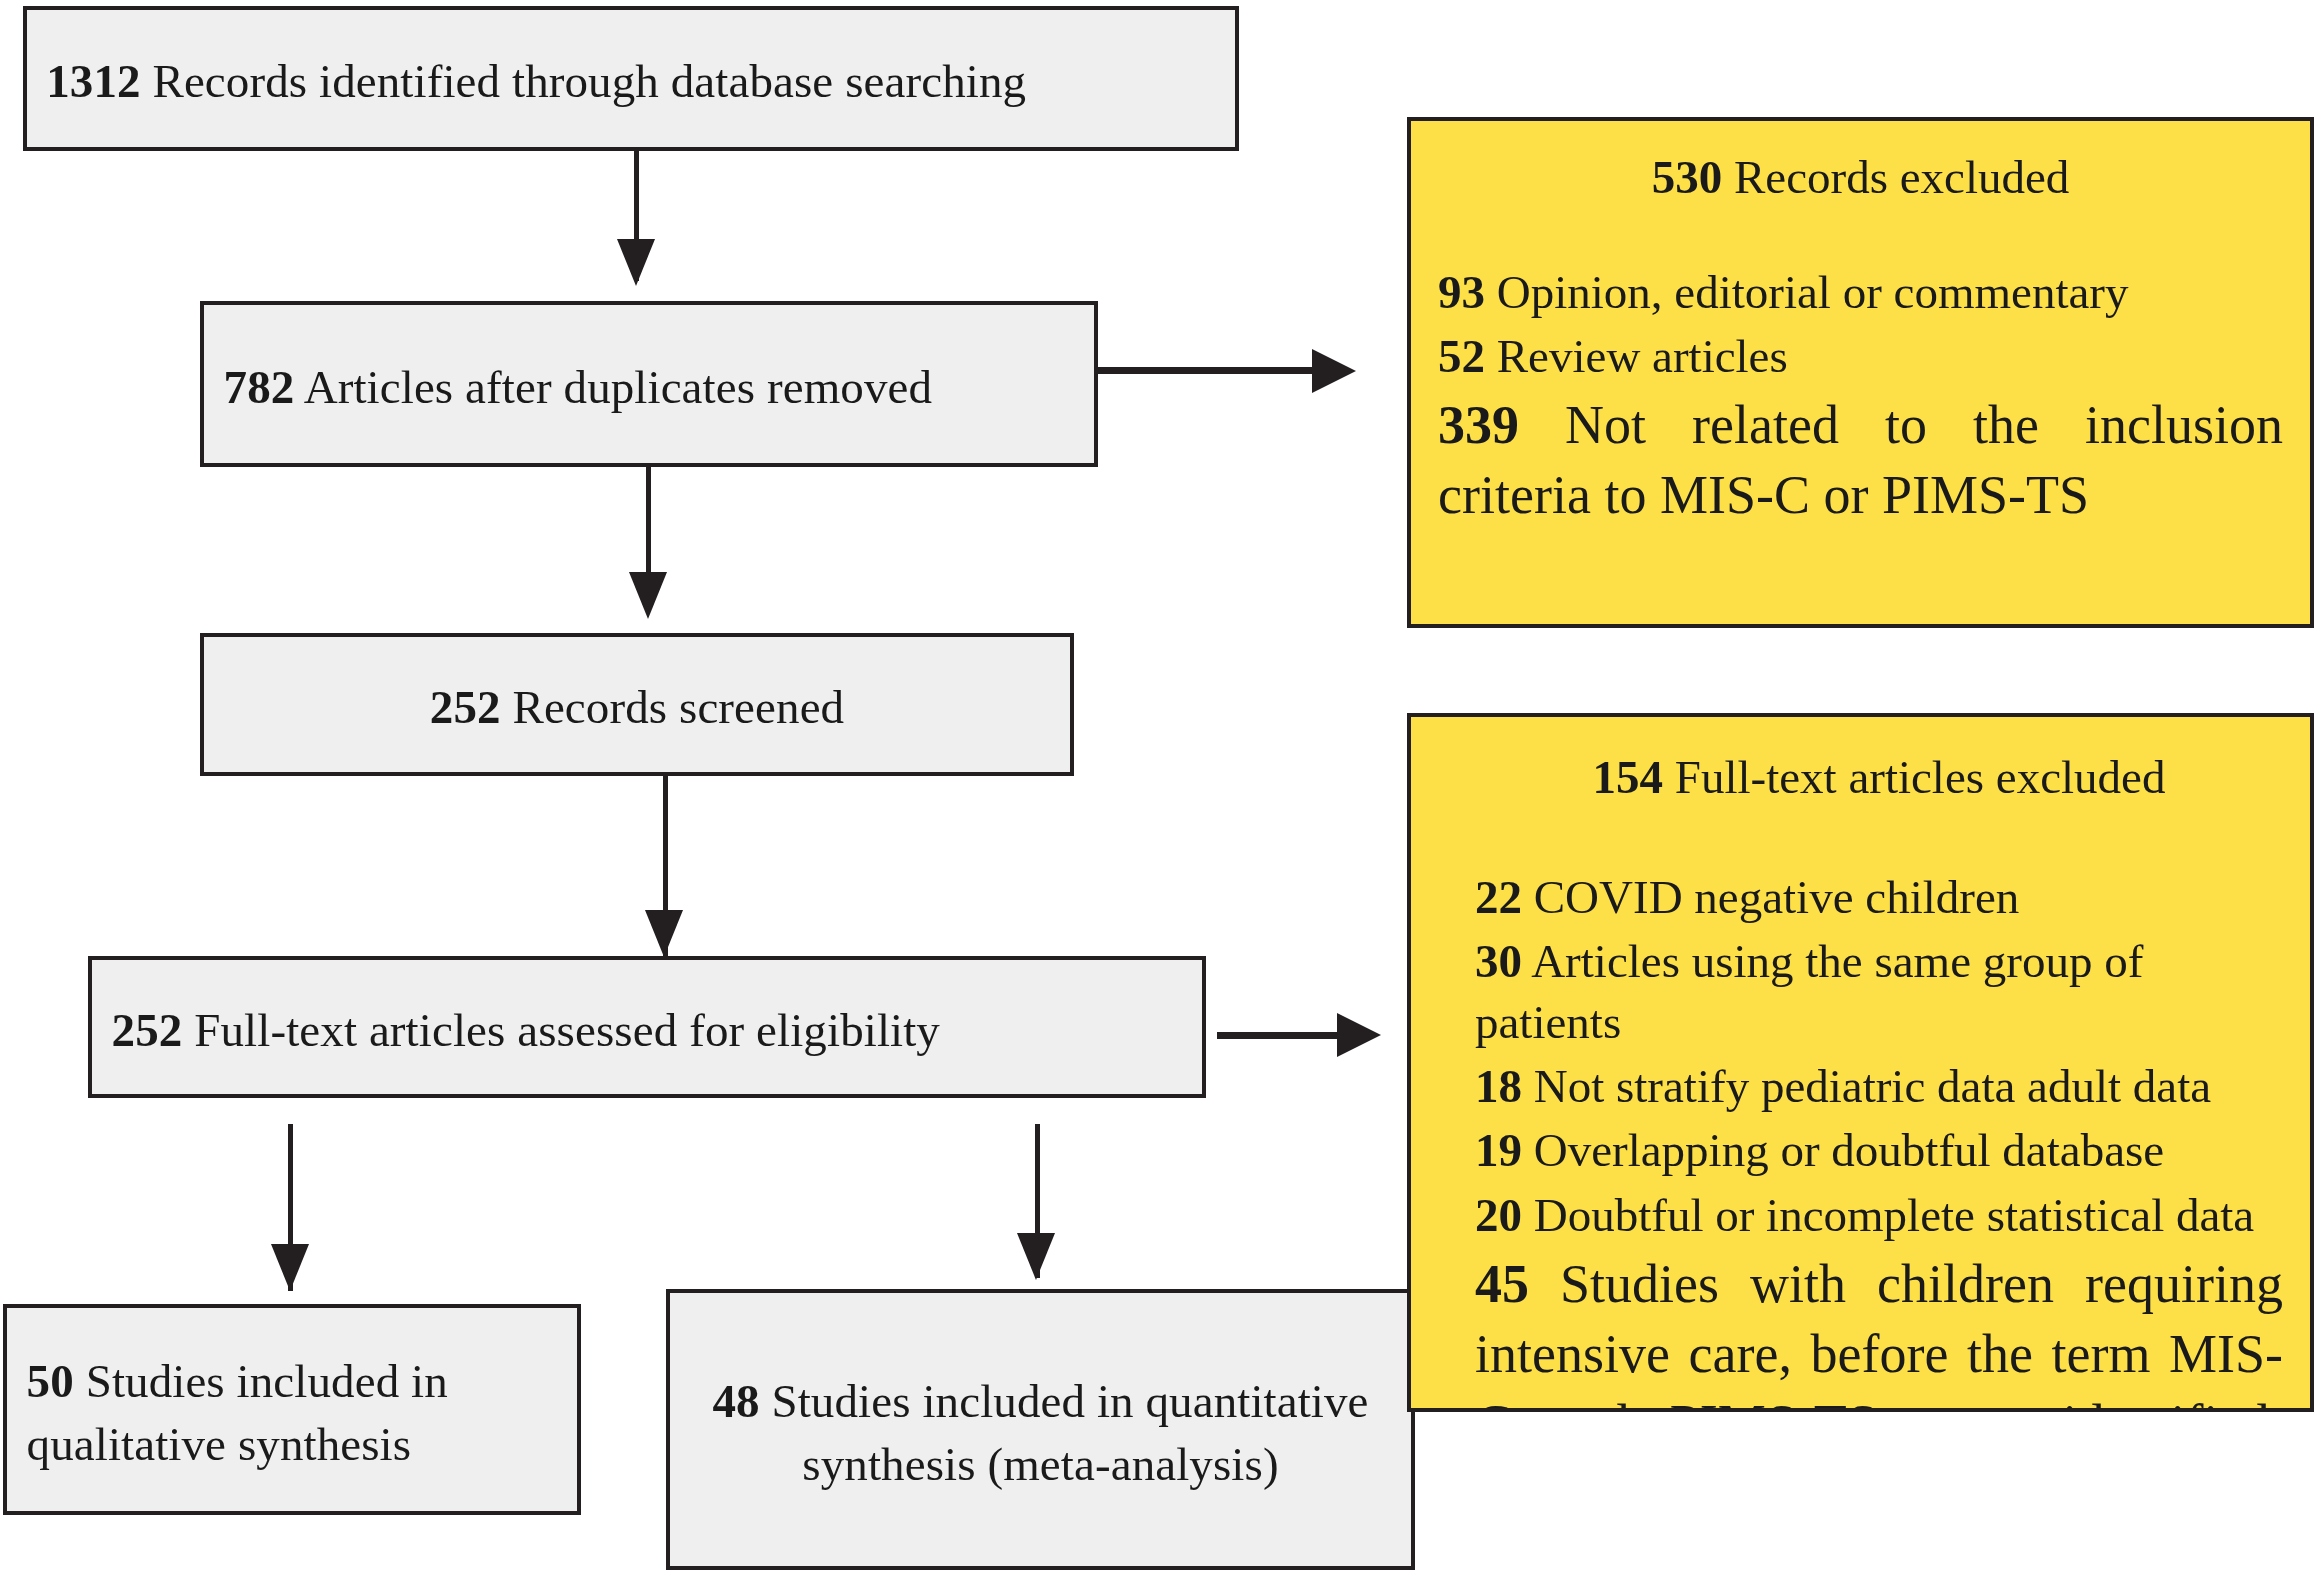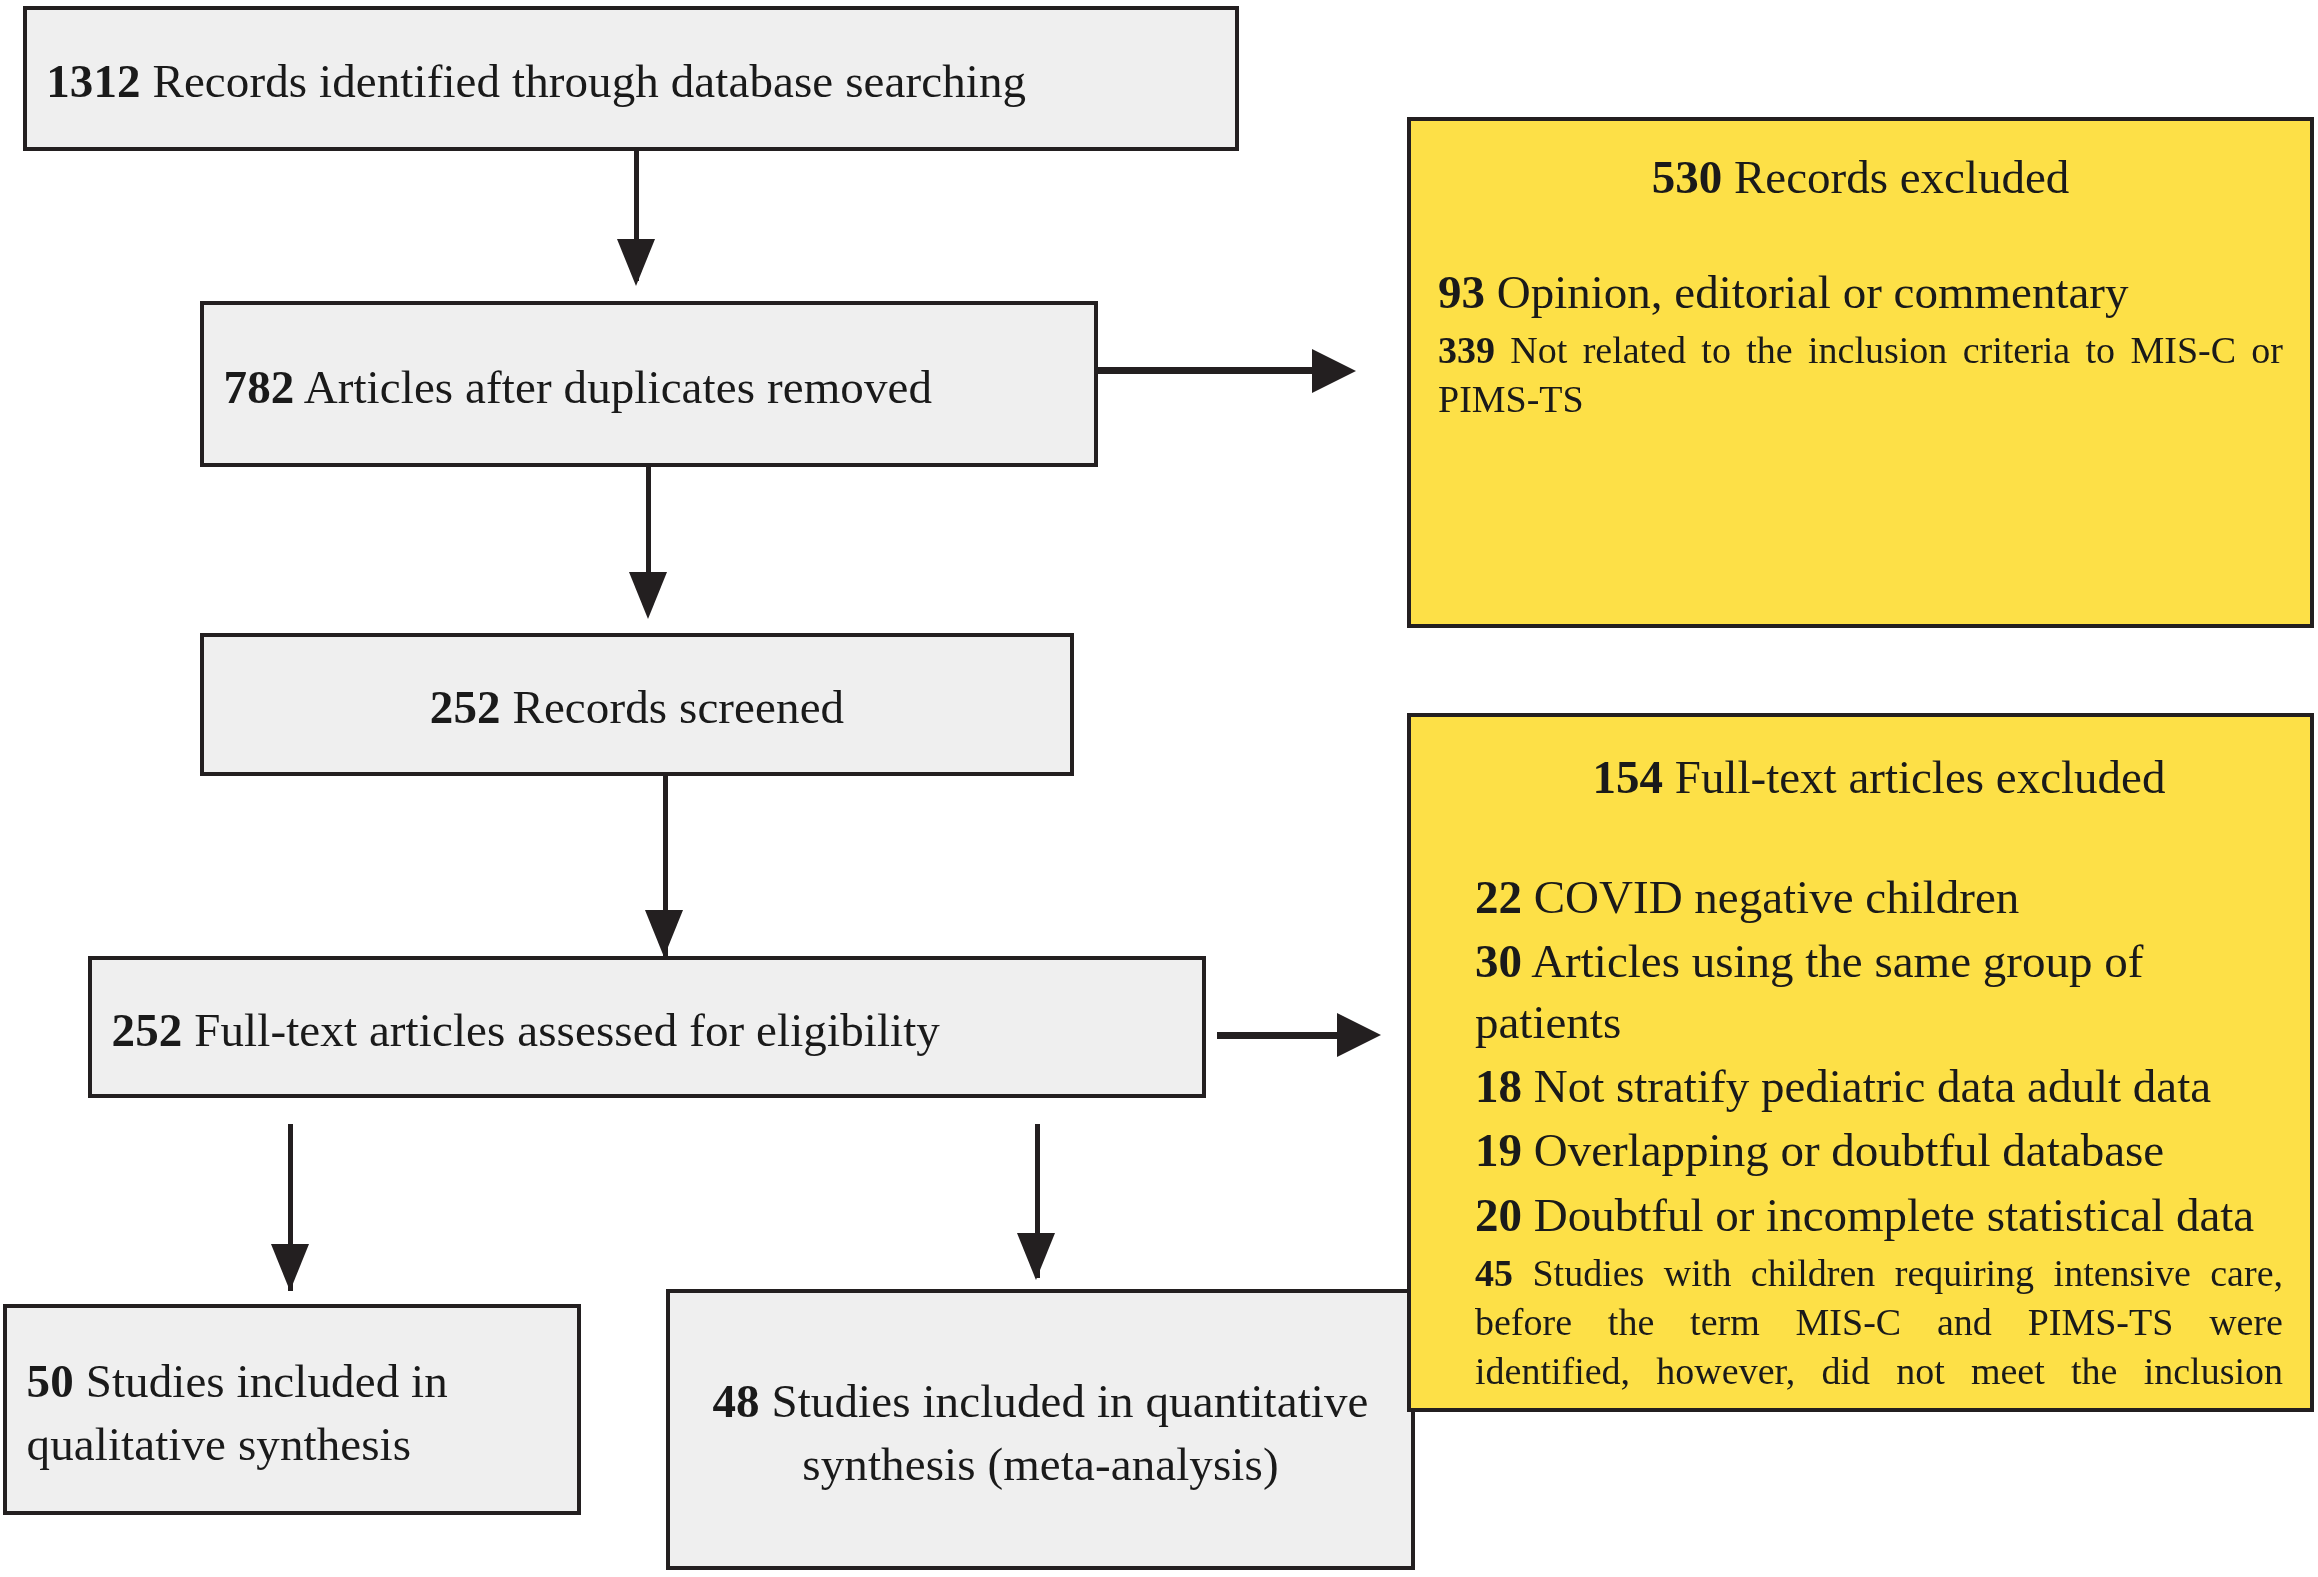--- a/index.html
+++ b/index.html
@@ -38,21 +38,21 @@
     border:4.5px solid #231f20;
     box-sizing:border-box;
     overflow:hidden;
   }
   .panel .pad{padding:25.6px 27px 15px 27px;}
   .panel .head{
     font-size:47px;line-height:1.3;text-align:center;
     margin:0 0 54px 0;
   }
   .panel .line{font-size:47px;line-height:1.30;margin:0 0 3px 0;}
-  .panel .wrapline{font-size:38px;line-height:1.30;margin:0 0 3px 0;text-align:justify;text-align-last:left;}
+  .panel .wrapline{font-size:54px;line-height:1.30;margin:0 0 3px 0;text-align:justify;text-align-last:left;}
 
   
   .vline{position:absolute;background:#231f20;width:5.3px;}
   .hline{position:absolute;background:#231f20;height:6.8px;}
   .arrow-down{
     position:absolute;width:0;height:0;
     border-left:19.6px solid transparent;
     border-right:19.6px solid transparent;
     border-top:47px solid #231f20;
   }
@@ -147,20 +147,24 @@
     <div class="pad">
       <div class="head">
         <b>530</b>
         <span>Records excluded</span>
       </div>
 
       <div class="line">
         <b>93</b>
         <span>Opinion, editorial or commentary</span>
       </div>
+      <div class="line">
+        <b>52</b>
+        <span>Review articles</span>
+      </div>
       <div class="wrapline">
         <b>339</b>
         <span>Not related to the inclusion criteria to MIS-C or PIMS-TS</span>
       </div>
     </div>
   </div>
 
   <div class="panel" style="left:1407px;top:713px;width:907px;height:699px;">
     <div class="pad" style="padding-top:30px;margin-left:37px;">
       <div class="head" style="margin-bottom:59px;">

